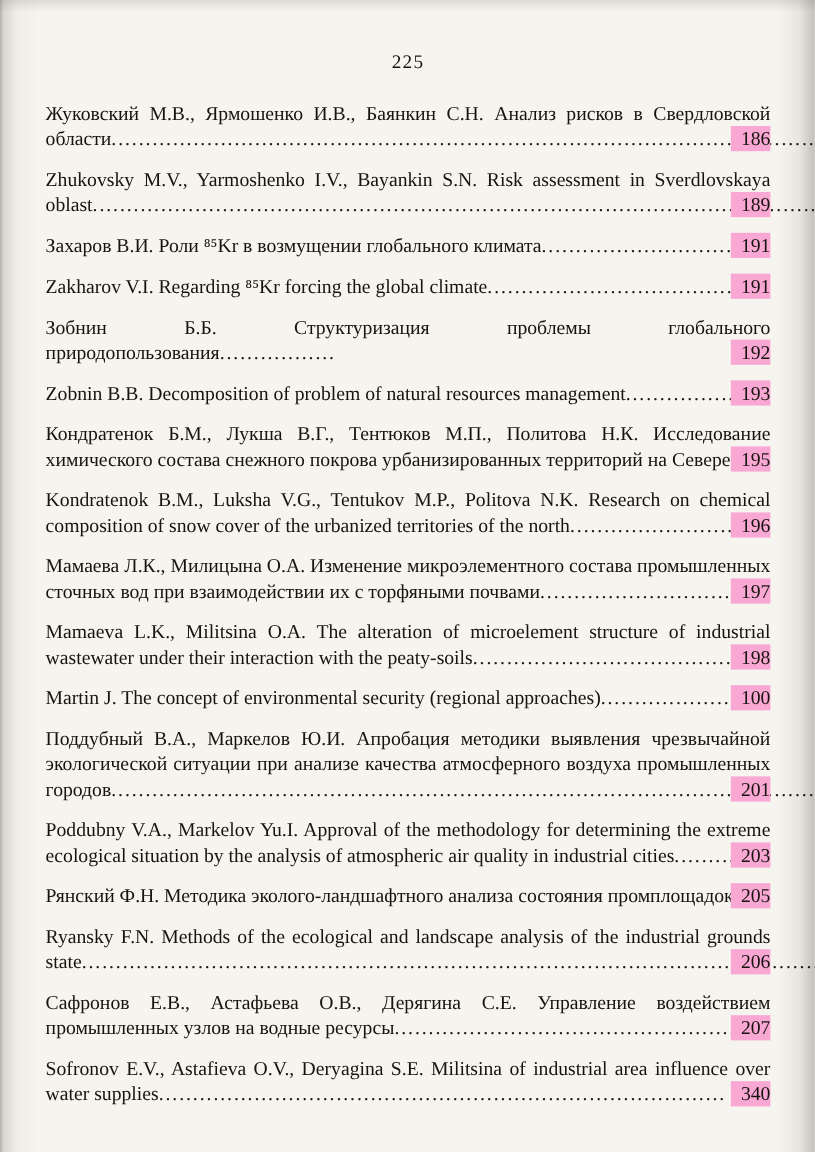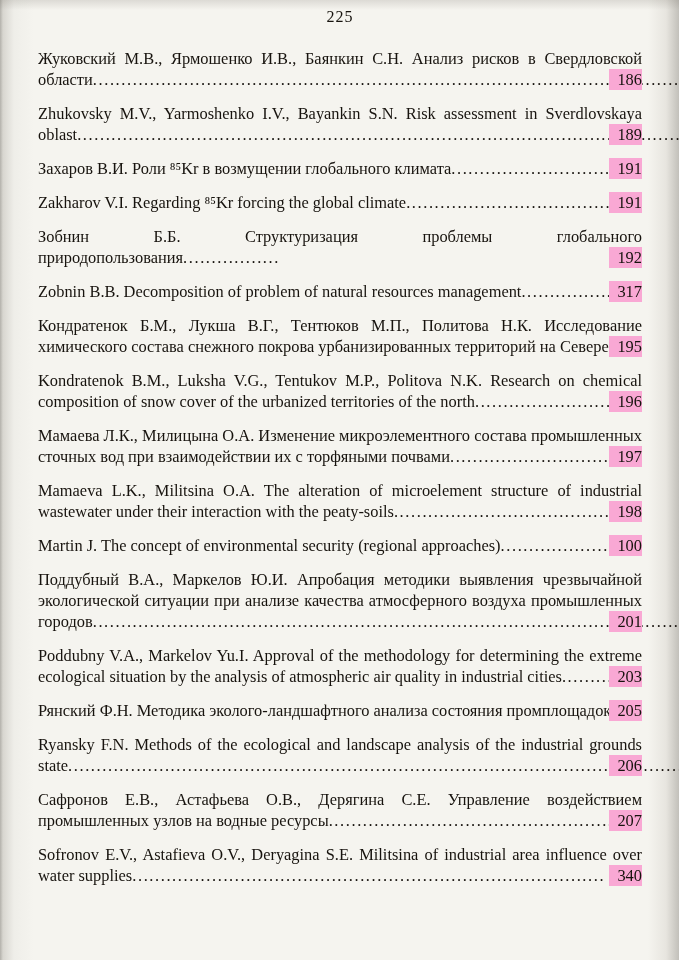--- a/index.html
+++ b/index.html
@@ -11,20 +11,21 @@
     font-family: "Liberation Serif", "DejaVu Serif", serif;
     color: #17130e;
     background:
       linear-gradient(180deg, rgba(90,85,75,0.16) 0px, rgba(90,85,75,0) 10px),
       linear-gradient(90deg, #b3b1ab 0px, #d8d6d0 3px, #efeee9 14px, #f5f4ef 34px, #f5f4ef 648px, #e7e5df 666px, #c2c0ba 679px);
   }
   .page {
     width: 679px;
     height: 728px;
     padding: 8px 37px 0 38px;
+    margin-top: 36px;
   }
   .page-number-top {
     text-align: center;
     font-size: 16px;
     letter-spacing: 1px;
     margin: 0 0 22px 0;
   }
   .toc-list { width: 604px; }
   .entry {
     position: relative;
@@ -56,21 +57,21 @@
     <div class="entry"><span class="etext">Жуковский М.В., Ярмошенко И.В., Баянкин С.Н. Анализ рисков в Свердловской области</span><span class="leader">....................................................................................................................................................................................................................................................................................................................................................................................................................................................................................................................</span><span class="enum">186</span></div>
 
     <div class="entry"><span class="etext">Zhukovsky M.V., Yarmoshenko I.V., Bayankin S.N. Risk assessment in Sverdlovskaya oblast</span><span class="leader">....................................................................................................................................................................................................................................................................................................................................................................................................................................................................................................................</span><span class="enum">189</span></div>
 
     <div class="entry"><span class="etext">Захаров В.И. Роли ⁸⁵Kr в возмущении глобального климата</span><span class="leader">.................................</span><span class="enum">191</span></div>
 
     <div class="entry"><span class="etext">Zakharov V.I. Regarding ⁸⁵Kr forcing the global climate</span><span class="leader">.........................................</span><span class="enum">191</span></div>
 
     <div class="entry"><span class="etext">Зобнин Б.Б. Структуризация проблемы глобального природопользования</span><span class="leader">.................</span><span class="enum">192</span></div>
 
-    <div class="entry"><span class="etext">Zobnin B.B. Decomposition of problem of natural resources management</span><span class="leader">.....................</span><span class="enum">317</span></div>
+    <div class="entry"><span class="etext">Zobnin B.B. Decomposition of problem of natural resources management</span><span class="leader">.....................</span><span class="enum">193</span></div>
 
     <div class="entry"><span class="etext">Кондратенок Б.М., Лукша В.Г., Тентюков М.П., Политова Н.К. Исследование химического состава снежного покрова урбанизированных территорий на Севере</span><span class="leader">.....</span><span class="enum">195</span></div>
 
     <div class="entry"><span class="etext">Kondratenok B.M., Luksha V.G., Tentukov M.P., Politova N.K. Research on chemical composition of snow cover of the urbanized territories of the north</span><span class="leader">.............................</span><span class="enum">196</span></div>
 
     <div class="entry"><span class="etext">Мамаева Л.К., Милицына О.А. Изменение микроэлементного состава промышленных сточных вод при взаимодействии их с торфяными почвами</span><span class="leader">.................................</span><span class="enum">197</span></div>
 
     <div class="entry"><span class="etext">Mamaeva L.K., Militsina O.A. The alteration of microelement structure of industrial wastewater under their interaction with the peaty-soils</span><span class="leader">...........................................</span><span class="enum">198</span></div>
 
     <div class="entry"><span class="etext">Martin J. The concept of environmental security (regional approaches)</span><span class="leader">........................</span><span class="enum">100</span></div>

